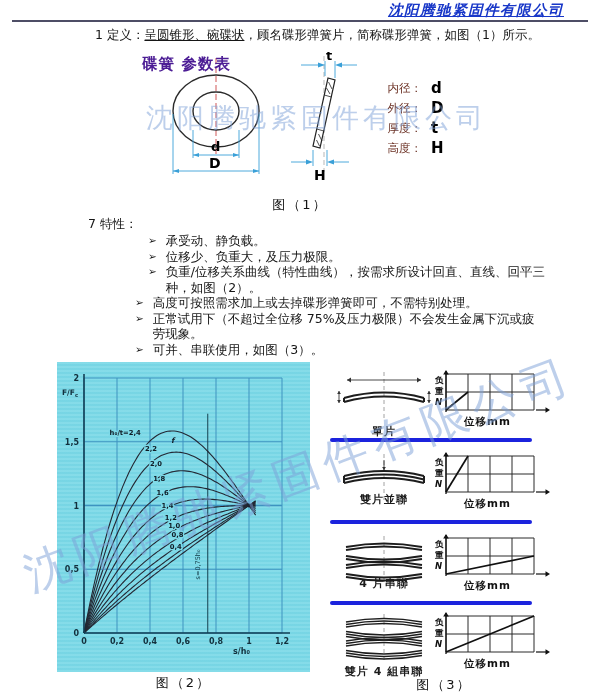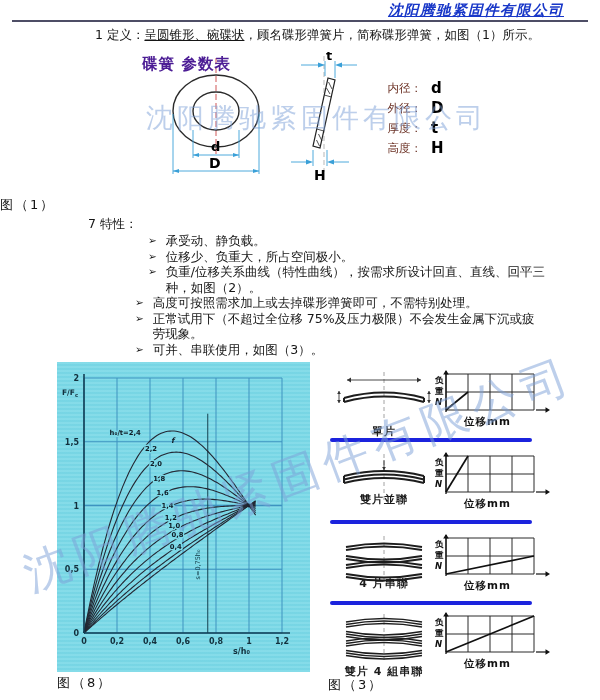--- a/index.html
+++ b/index.html
@@ -12,21 +12,21 @@
   .intro{position:absolute;top:27px;left:95px;width:472px;font-size:12.5px;}
   .intro .ul{text-decoration:underline;}
   .fig1{position:absolute;left:98px;top:52px;width:380px;height:145px;}
   .fig1-title{position:absolute;left:44px;top:2px;font-weight:bold;font-size:15.5px;
               letter-spacing:1px;color:#4c1d95;}
   .params{position:absolute;left:272px;top:26px;}
   .param-row{display:flex;align-items:center;height:20px;}
   .param-label{width:52px;text-align:right;font-family:"DejaVu Serif",serif;
                font-size:11.5px;color:#6a2f22;}
   .param-sym{margin-left:9px;font-weight:bold;font-size:15px;color:#000;}
-  .cap{position:absolute;font-size:13px;letter-spacing:2px;color:#141414;}
+  .cap{position:absolute;font-size:13px;letter-spacing:2px;text-align:center;color:#141414;}
   #cap1{left:0;right:0;top:196px;}
   #cap2{left:57px;width:253px;top:674px;}
   #cap3{left:328px;width:232px;top:676px;}
   .feat-h{position:absolute;left:88px;top:216px;font-size:12.5px;}
   .features{position:absolute;left:148px;top:233px;width:398px;}
   .feat{display:flex;gap:9px;font-size:12.5px;line-height:15.5px;}
   .feat.outdent{margin-left:-13px;}
   .feat .arr{font-size:10.5px;line-height:15.5px;}
   .fig2-panel{position:absolute;left:57px;top:362px;width:253px;height:310px;background:#7cd9e7;
     background-image:repeating-linear-gradient(0deg,rgba(255,255,255,.07) 0 2px,rgba(40,150,180,.05) 2px 4px);}
@@ -131,21 +131,21 @@
   <div class="cap" id="cap1">图（1）</div>
 
   <div class="feat-h">7 特性：</div>
   <div class="features" id="features">
       <div class="feat">
         <span class="arr">➢</span>
         <span>承受动、静负载。</span>
       </div>
       <div class="feat">
         <span class="arr">➢</span>
-        <span>位移少、负重大，所占空间极小。</span>
+        <span>位移少、负重大，及压力极限。</span>
       </div>
       <div class="feat">
         <span class="arr">➢</span>
         <span>负重/位移关系曲线（特性曲线），按需求所设计回直、直线、回平三种，如图（2）。</span>
       </div>
       <div class="feat outdent">
         <span class="arr">➢</span>
         <span>高度可按照需求加上或去掉碟形弹簧即可，不需特别处理。</span>
       </div>
       <div class="feat outdent">
@@ -208,21 +208,21 @@
         <text x="60" y="282" font-size="8" fill="#12303d" font-weight="bold" text-anchor="middle">0,2</text>
         <text x="93" y="282" font-size="8" fill="#12303d" font-weight="bold" text-anchor="middle">0,4</text>
         <text x="126" y="282" font-size="8" fill="#12303d" font-weight="bold" text-anchor="middle">0,6</text>
         <text x="159" y="282" font-size="8" fill="#12303d" font-weight="bold" text-anchor="middle">0,8</text>
         <text x="192" y="282" font-size="8" fill="#12303d" font-weight="bold" text-anchor="middle">1</text>
         <text x="225" y="282" font-size="8" fill="#12303d" font-weight="bold" text-anchor="middle">1,2</text>
         <text x="5" y="33" font-size="7.5" fill="#12303d" font-weight="bold">F/F<tspan dy="2" font-size="5.5">c</tspan></text>
         <text x="176" y="292" font-size="8" fill="#12303d" font-weight="bold">s/h₀</text>
       </svg>
   </div>
-  <div class="cap" id="cap2">图（8）</div>
+  <div class="cap" id="cap2">图（2）</div>
 
   <div class="fig3-panel" id="fig3">
       <svg width="100" height="52" viewBox="0 0 100 52" style="position:absolute;left:6px;top:2px">
         <line x1="50" y1="2" x2="50" y2="48" stroke="#8a8a8a" stroke-width="0.8" stroke-dasharray="4,3"></line>
         <path d="M10,28 Q50,17 90,28" fill="none" stroke="#1d1d1d" stroke-width="2.2"></path>
         <path d="M10,32 Q50,21 90,32" fill="none" stroke="#1d1d1d" stroke-width="2.2"></path>
         <line x1="10" y1="28" x2="10" y2="32" stroke="#1d1d1d" stroke-width="2"></line>
         <line x1="90" y1="28" x2="90" y2="32" stroke="#1d1d1d" stroke-width="2"></line>
         <line x1="13" y1="10" x2="87" y2="10" stroke="#333" stroke-width="0.9"></line>
         <polygon points="13,10 17,7.52 17,12.48" fill="#333"></polygon>

